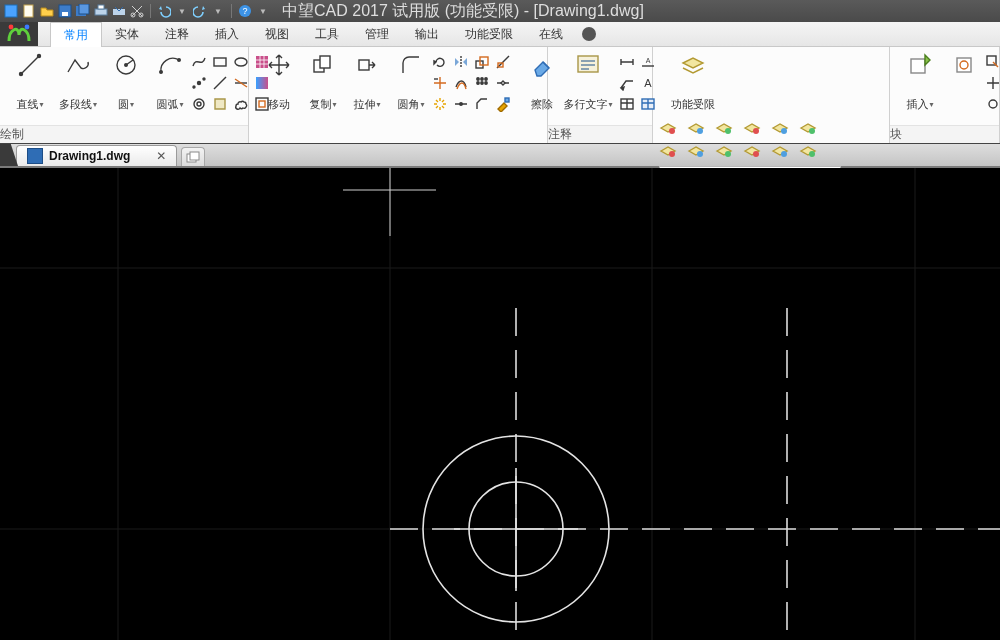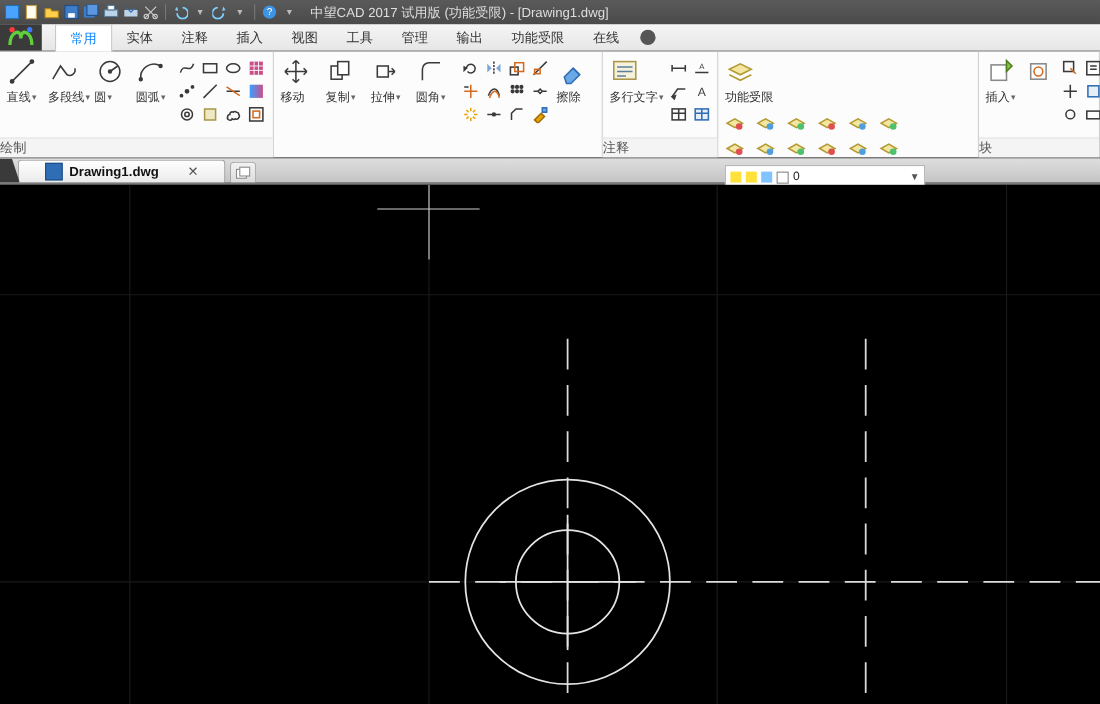--- a/index.html
+++ b/index.html
@@ -1,47 +1,47 @@
 <!DOCTYPE html>
 <html><head>
 <meta charset="utf-8">
 <style>
   html,body{margin:0;padding:0;font-family:"Microsoft YaHei","SimSun",sans-serif;font-size:12px;background:#333;color:#222;overflow:hidden;}
   body{width:1000px;height:640px;}
   
   .titlebar{height:22px;background:linear-gradient(#5a5a5a,#4a4a4a);display:flex;align-items:center;padding:0 4px;gap:4px;}
   .qa-icon{width:14px;height:14px;display:inline-flex;align-items:center;justify-content:center;color:#eee;}
-  .titlebar .title{color:#dedede;font-size:12px;margin-left:8px;white-space:nowrap;}
+  .titlebar .title{color:#dedede;font-size:16px;margin-left:8px;white-space:nowrap;}
   .titlebar .sep{width:1px;height:14px;background:#777;margin:0 2px;}
   
   .menubar{height:24px;background:linear-gradient(#f5f5f5,#e6e6e6);border-bottom:1px solid #c8c8c8;display:flex;align-items:stretch;}
   .logo{width:38px;background:#3a3a3a;display:flex;align-items:center;justify-content:center;}
   .logo svg{width:28px;height:22px;}
   .tab{padding:0 13px;display:flex;align-items:center;cursor:pointer;color:#333;}
   .tab.active{background:#fff;color:#0a84ff;border-top:1px solid #c8c8c8;border-left:1px solid #c8c8c8;border-right:1px solid #c8c8c8;margin-bottom:-1px;}
   .menubar .bullet{width:14px;height:14px;border-radius:50%;background:#555;margin-left:6px;align-self:center;}
   
   .ribbon{height:96px;background:#fcfcfc;border-bottom:1px solid #444;display:flex;}
   .panel{border-right:1px solid #d0d0d0;display:flex;flex-direction:column;min-width:0;}
   .panel-body{flex:1;display:flex;align-items:flex-start;padding:4px 6px 0 6px;gap:6px;}
   .panel-title{height:17px;line-height:17px;font-size:12px;color:#555;background:#f4f4f4;border-top:1px solid #e3e3e3;}
-  .bigbtn{display:flex;flex-direction:column;width:36px;cursor:pointer;gap:2px;}
+  .bigbtn{display:flex;flex-direction:column;align-items:center;width:36px;cursor:pointer;gap:18px;margin-left:10px;}
   .bigbtn .ic{width:28px;height:28px;display:flex;align-items:center;justify-content:center;}
   .bigbtn .lbl{font-size:11px;color:#333;white-space:nowrap;display:flex;align-items:center;gap:1px;}
   .dd{font-size:8px;color:#666;}
   .smallstack{display:flex;flex-direction:column;gap:3px;padding-top:2px;}
   .smallstack .ic, .smallrow .ic{width:18px;height:18px;display:flex;align-items:center;justify-content:center;cursor:pointer;}
   .smallrow{display:flex;gap:3px;}
   .layer-combo{height:20px;width:172px;border:1px solid #b8b8b8;background:#fff;display:flex;align-items:center;gap:4px;padding:0 4px;font-size:11px;}
   .layer-combo .sw{width:10px;height:10px;}
   .layer-combo .dd2{margin-left:auto;font-size:9px;color:#555;}
   
   .doctabs{height:22px;background:linear-gradient(#dedede,#c4c4c4);display:flex;align-items:flex-end;border-bottom:2px solid #7a7a7a;}
   .doctabs .spur{width:18px;height:22px;background:#3a3a3a;clip-path:polygon(0 0,60% 0,100% 100%,0 100%);} 
-  .doctab{height:20px;background:linear-gradient(#fff,#eaeaea);border:1px solid #9a9a9a;border-bottom:none;border-radius:4px 4px 0 0;display:flex;align-items:center;padding:0 24px;gap:6px;margin-left:-2px;justify-content:flex-end;}
+  .doctab{height:20px;background:linear-gradient(#fff,#eaeaea);border:1px solid #9a9a9a;border-bottom:none;border-radius:4px 4px 0 0;display:flex;align-items:center;padding:0 10px;gap:6px;margin-left:-2px;justify-content:flex-end;}
   .doctab .dwg-ic{width:14px;height:14px;background:#2f6db5;display:inline-block;border:1px solid #1d4d86;}
   .doctab .name{font-weight:bold;font-size:12px;color:#111;}
   .docclose{margin-left:20px;color:#555;cursor:pointer;}
   .docplus{width:22px;height:18px;margin-left:4px;background:linear-gradient(#f3f3f3,#dcdcdc);border:1px solid #a8a8a8;border-bottom:none;border-radius:4px 4px 0 0;display:flex;align-items:center;justify-content:center;}
   
   .viewport{position:relative;height:476px;background:#000;}
   .viewport svg{position:absolute;inset:0;}
   
   .ic svg{stroke:#3a3a3a;fill:none;stroke-width:1.4;}
 </style>

